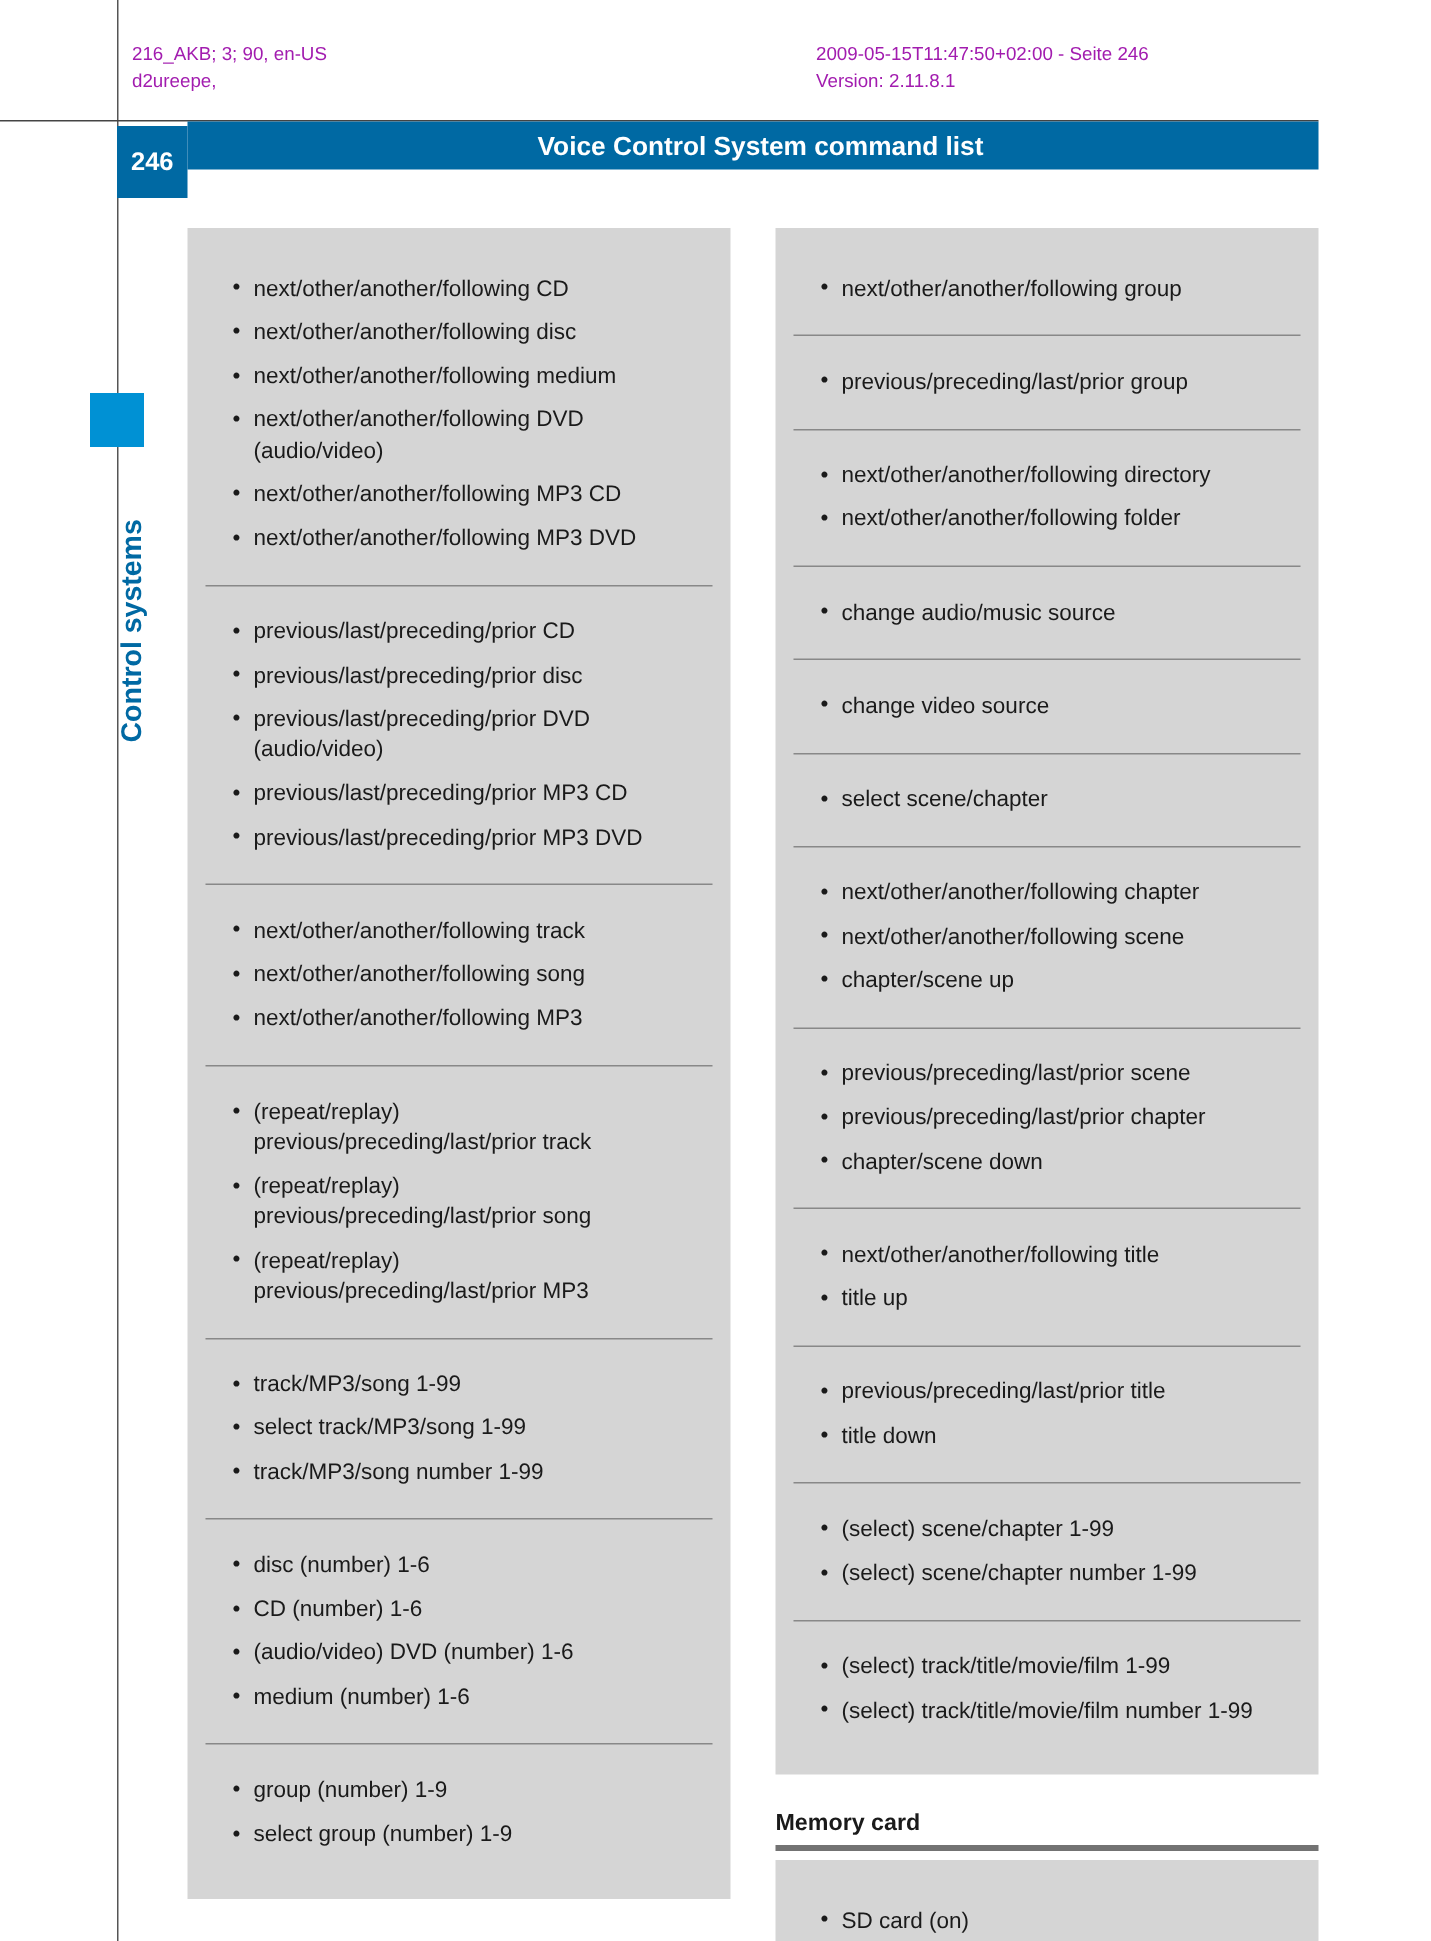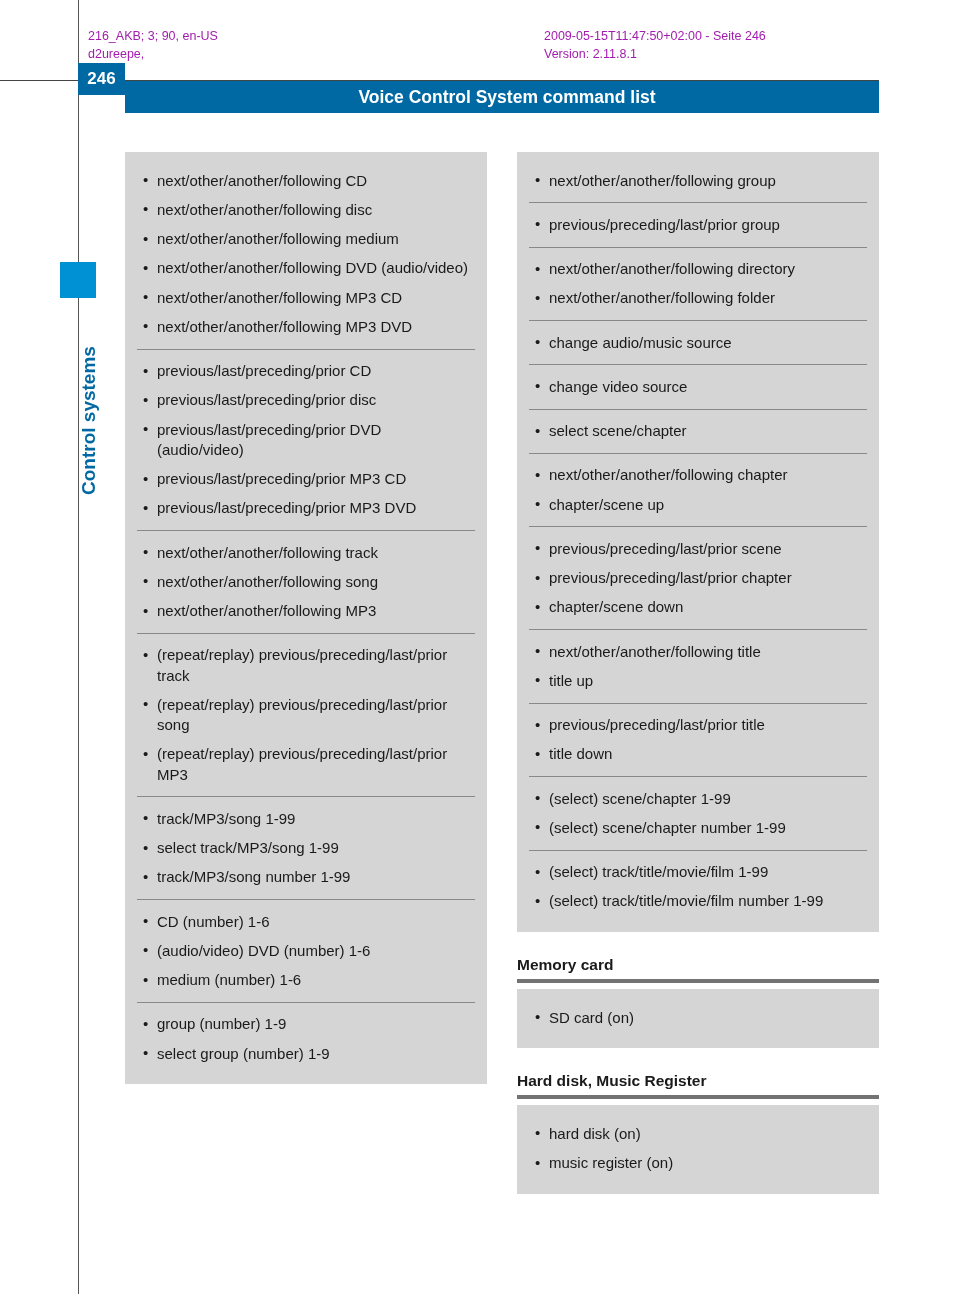--- a/index.html
+++ b/index.html
@@ -50,24 +50,24 @@
       background: #0069a3;
       color: #fff;
       display: flex;
       align-items: center;
       font-weight: bold;
       justify-content: center;
     }
     .band .title { font-size: 17.5px; padding-left: 10px; }
     .pagenum {
       position: absolute;
-      top: 63px;
+      top: 84px;
       left: 78px;
       width: 47px;
-      height: 32px;
+      height: 48px;
       background: #0069a3;
       color: #fff;
       font-weight: bold;
       font-size: 17px;
       display: flex;
       align-items: center;
       justify-content: center;
     }
     .side-tab-block {
       position: absolute;
@@ -105,21 +105,21 @@
     .sect-h {
       font-weight: bold;
       font-size: 15.5px;
       padding: 2px 0 5px 0;
       border-bottom: 4px solid #737373;
       margin-bottom: 6px;
       margin-top: 2px;
     }
     ul.blist {
       list-style: none;
-      margin: 4px;
+      margin: 16px;
       padding: 0;
     }
     ul.blist li {
       position: relative;
       padding: 4.5px 0 4.5px 16px;
       line-height: 1.35;
       font-size: 15px;
     }
     ul.blist li::before {
       content: "•";
@@ -193,20 +193,21 @@
           <li>(repeat/replay) previous/preceding/last/prior MP3</li>
         </ul>
         <div class="sep"></div>
         <ul class="blist">
           <li>track/MP3/song 1-99</li>
           <li>select track/MP3/song 1-99</li>
           <li>track/MP3/song number 1-99</li>
         </ul>
         <div class="sep"></div>
         <ul class="blist">
+          <li>disc (number) 1-6</li>
           <li>CD (number) 1-6</li>
           <li>(audio/video) DVD (number) 1-6</li>
           <li>medium (number) 1-6</li>
         </ul>
         <div class="sep"></div>
         <ul class="blist">
           <li>group (number) 1-9</li>
           <li>select group (number) 1-9</li>
         </ul>
       </div>
@@ -233,20 +234,21 @@
         <ul class="blist">
           <li>change video source</li>
         </ul>
         <div class="sep"></div>
         <ul class="blist">
           <li>select scene/chapter</li>
         </ul>
         <div class="sep"></div>
         <ul class="blist">
           <li>next/other/another/following chapter</li>
+          <li>next/other/another/following scene</li>
           <li>chapter/scene up</li>
         </ul>
         <div class="sep"></div>
         <ul class="blist">
           <li>previous/preceding/last/prior scene</li>
           <li>previous/preceding/last/prior chapter</li>
           <li>chapter/scene down</li>
         </ul>
         <div class="sep"></div>
         <ul class="blist">

